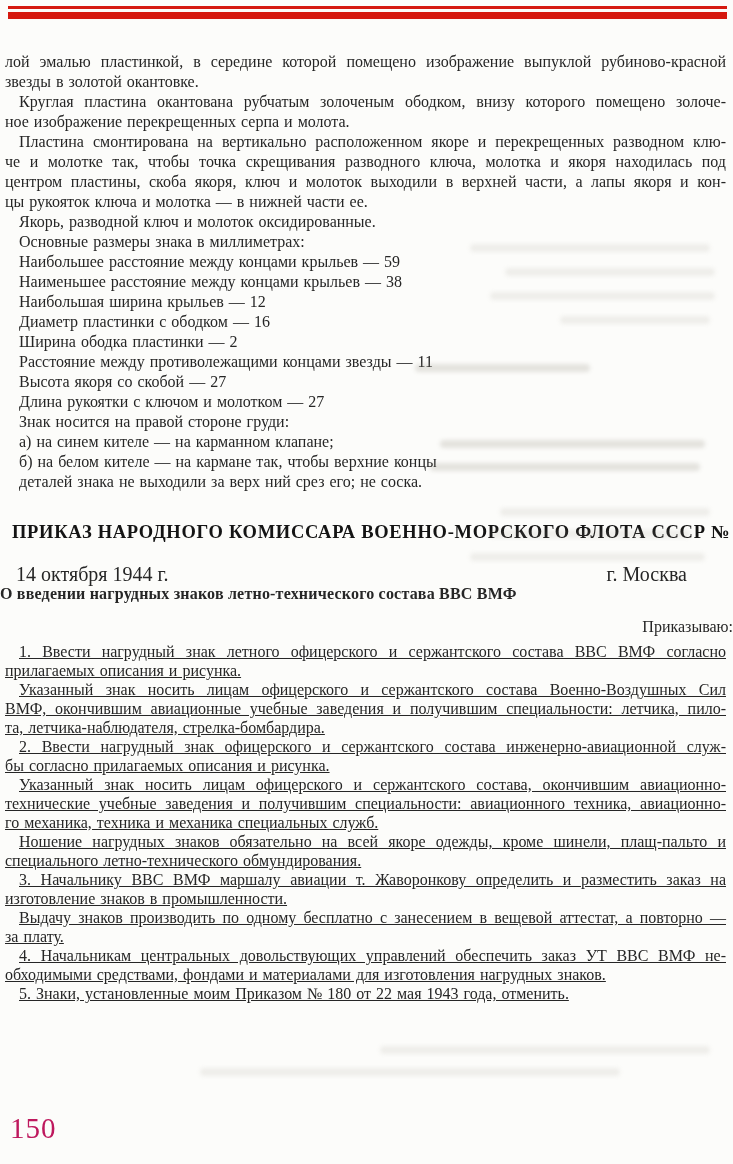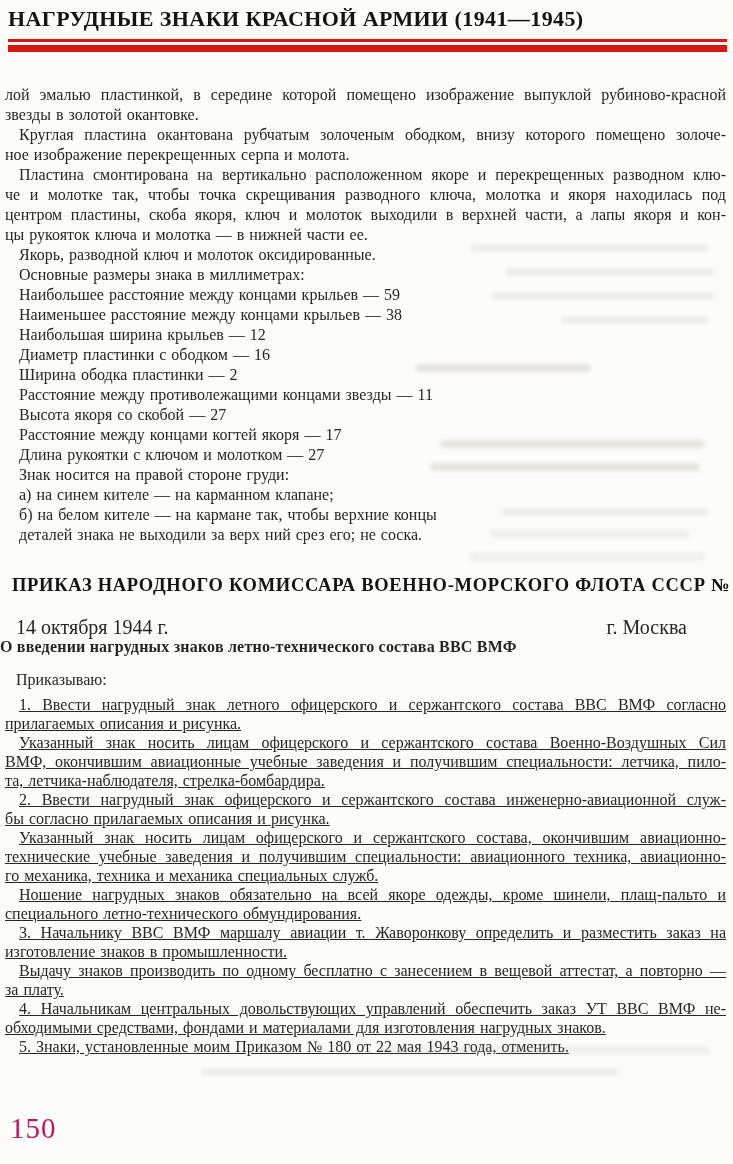--- a/index.html
+++ b/index.html
@@ -56,21 +56,21 @@
     font-size:20px; line-height:20px;
   }
   .subject {
     font-size:16px; font-weight:bold;
     line-height:20px; letter-spacing:.2px;
     white-space:nowrap;
   }
   .lead {
     margin-top:13px; margin-bottom:5px;
     padding-left:16px;
-    font-size:16px; line-height:20px;
+    font-size:16px; line-height:20px;text-align:right;
   }
   .order-body { padding:0 7px 0 5px; }
   .order-body .textline { line-height:19px;text-decoration:underline; }
 
   
   .page-number {
     position:absolute; left:10px; top:1112px;
     font-size:29px; color:#be185d;
     letter-spacing:1px;
   }
@@ -83,21 +83,20 @@
     pointer-events:none;
   }
   .bleed.dark { opacity:.22; background:#8e887a; }
 </style>
 </head>
 <body>
 
 <div class="page">
 
   <div class="header">
-    <h1>НАГРУДНЫЕ ЗНАКИ КРАСНОЙ АРМИИ (1941—1945)</h1>
     <div class="rule-thin"></div>
     <div class="rule-thick"></div>
   </div>
 
   <div class="description">
     <div class="textline full">лой эмалью пластинкой, в середине которой помещено изображение выпуклой рубиново-красной</div>
     <div class="textline">звезды в золотой окантовке.</div>
     <div class="textline full indent">Круглая пластина окантована рубчатым золоченым ободком, внизу которого помещено золоче-</div>
     <div class="textline">ное изображение перекрещенных серпа и молота.</div>
     <div class="textline full indent">Пластина смонтирована на вертикально расположенном якоре и перекрещенных разводном клю-</div>
@@ -106,21 +105,20 @@
     <div class="textline">цы рукояток ключа и молотка — в нижней части ее.</div>
     <div class="textline indent">Якорь, разводной ключ и молоток оксидированные.</div>
     <div class="textline indent">Основные размеры знака в миллиметрах:</div>
     <div class="textline indent">Наибольшее расстояние между концами крыльев — 59</div>
     <div class="textline indent">Наименьшее расстояние между концами крыльев — 38</div>
     <div class="textline indent">Наибольшая ширина крыльев — 12</div>
     <div class="textline indent">Диаметр пластинки с ободком — 16</div>
     <div class="textline indent">Ширина ободка пластинки — 2</div>
     <div class="textline indent">Расстояние между противолежащими концами звезды — 11</div>
     <div class="textline indent">Высота якоря со скобой — 27</div>
-    <div class="textline indent">Расстояние между концами когтей якоря — 17</div>
     <div class="textline indent">Длина рукоятки с ключом и молотком — 27</div>
     <div class="textline indent">Знак носится на правой стороне груди:</div>
     <div class="textline indent">а) на синем кителе — на карманном клапане;</div>
     <div class="textline indent">б) на белом кителе — на кармане так, чтобы верхние концы</div>
     <div class="textline indent">деталей знака не выходили за верх ний срез его; не соска.</div>
   </div>
 
   <div class="order">
     <h2>ПРИКАЗ НАРОДНОГО КОМИССАРА ВОЕННО-МОРСКОГО ФЛОТА СССР № 466</h2>
     <div class="dateline">

